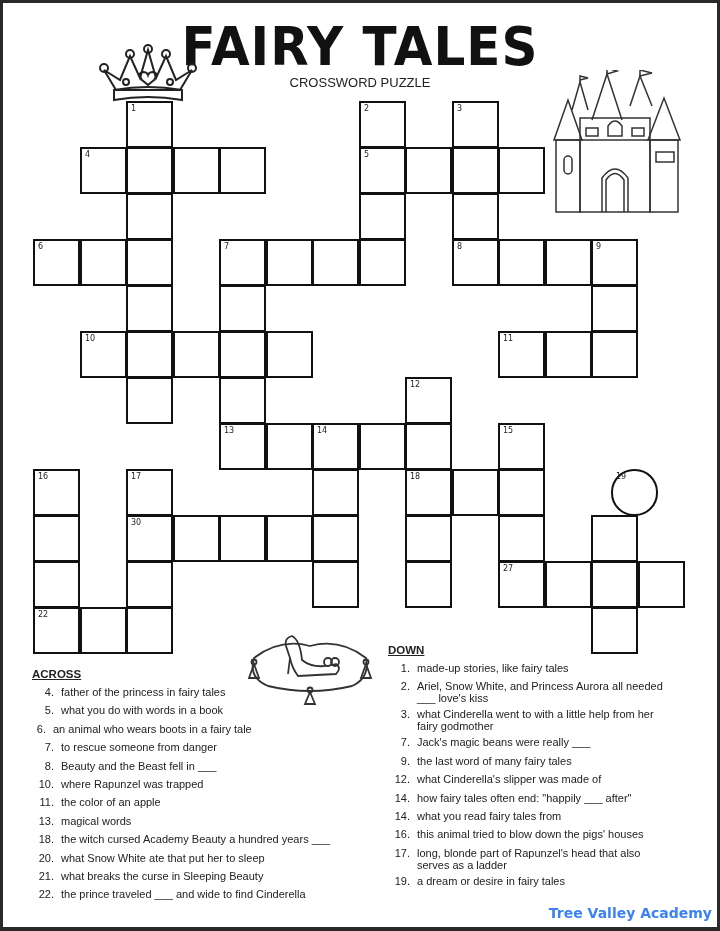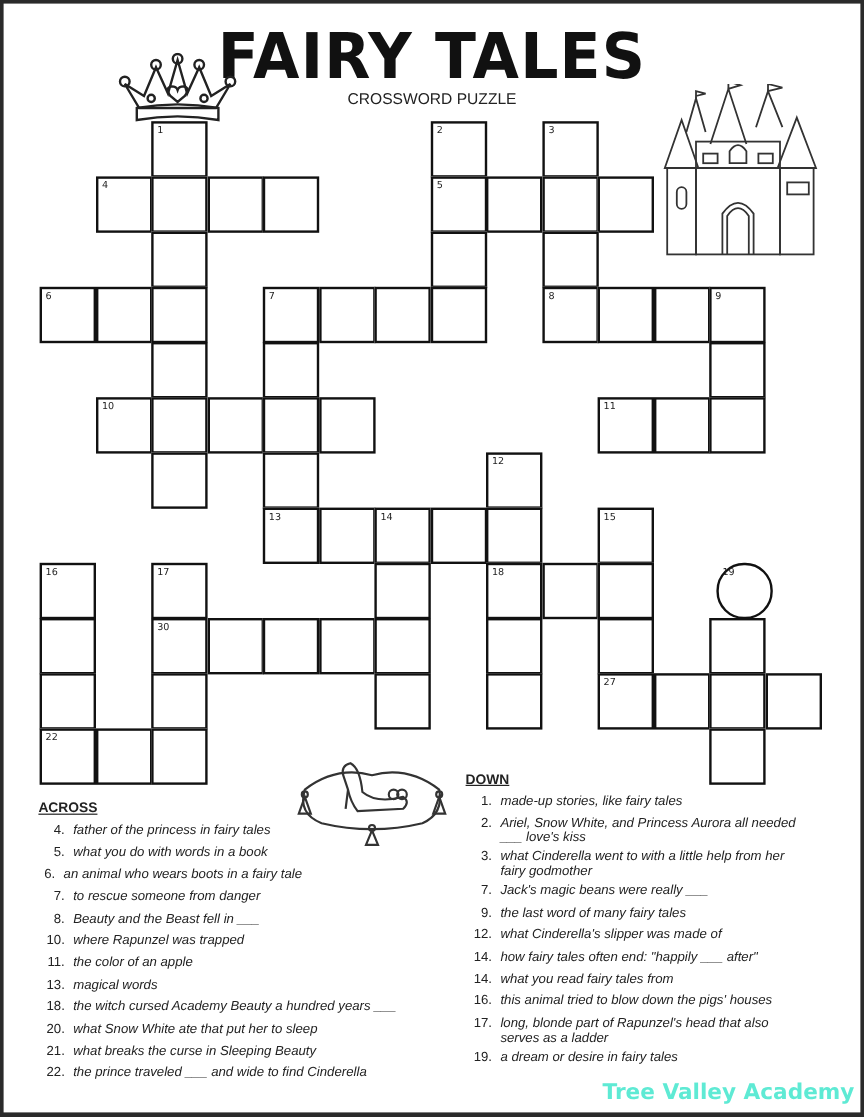--- a/index.html
+++ b/index.html
@@ -28,24 +28,24 @@
     }
     .art { position: absolute; }
     .clues-head {
       position: absolute; font-size: 11.5px; font-weight: bold; color: #222;
       text-decoration: underline;
     }
     .clue {
       position: absolute; font-size: 11px; color: #222; line-height: 12px;
     }
     .clue .n { display: inline-block; width: 20px; text-align: right; margin-right: 7px; }
-    .clue .t { display: inline-block; vertical-align: top; font-style: italic; }
+    .clue .t { display: inline-block; vertical-align: top; }
     .brand {
       position: absolute; right: 8px; bottom: 10px; font-family: "DejaVu Sans", sans-serif;
-      font-weight: bold; font-size: 18px; color: #5eead4;
+      font-weight: bold; font-size: 14px; color: #3b82f6;
     }
   </style>
 </head>
 <body>
 
 <div class="page"></div>
 
 <div class="title">FAIRY TALES</div>
 <div class="subtitle">CROSSWORD PUZZLE</div>
 
@@ -169,21 +169,21 @@
     </div>
     <div class="cell" style="left: 126px; top: 469px;">
       <span class="num">17</span>
     </div>
     <div class="cell" style="left: 312px; top: 469px;"></div>
     <div class="cell" style="left: 405px; top: 469px;">
       <span class="num">18</span>
     </div>
     <div class="cell" style="left: 452px; top: 469px;"></div>
     <div class="cell" style="left: 498px; top: 469px;"></div>
-    <div class="cell" style="left: 597px; top: 469px; border-radius: 23px;">
+    <div class="cell" style="left: 611px; top: 469px; border-radius: 23px;">
       <span class="num">19</span>
     </div>
     <div class="cell" style="left: 33px; top: 515px;"></div>
     <div class="cell" style="left: 126px; top: 515px;">
       <span class="num">30</span>
     </div>
     <div class="cell" style="left: 173px; top: 515px;"></div>
     <div class="cell" style="left: 219px; top: 515px;"></div>
     <div class="cell" style="left: 266px; top: 515px;"></div>
     <div class="cell" style="left: 312px; top: 515px;"></div>

